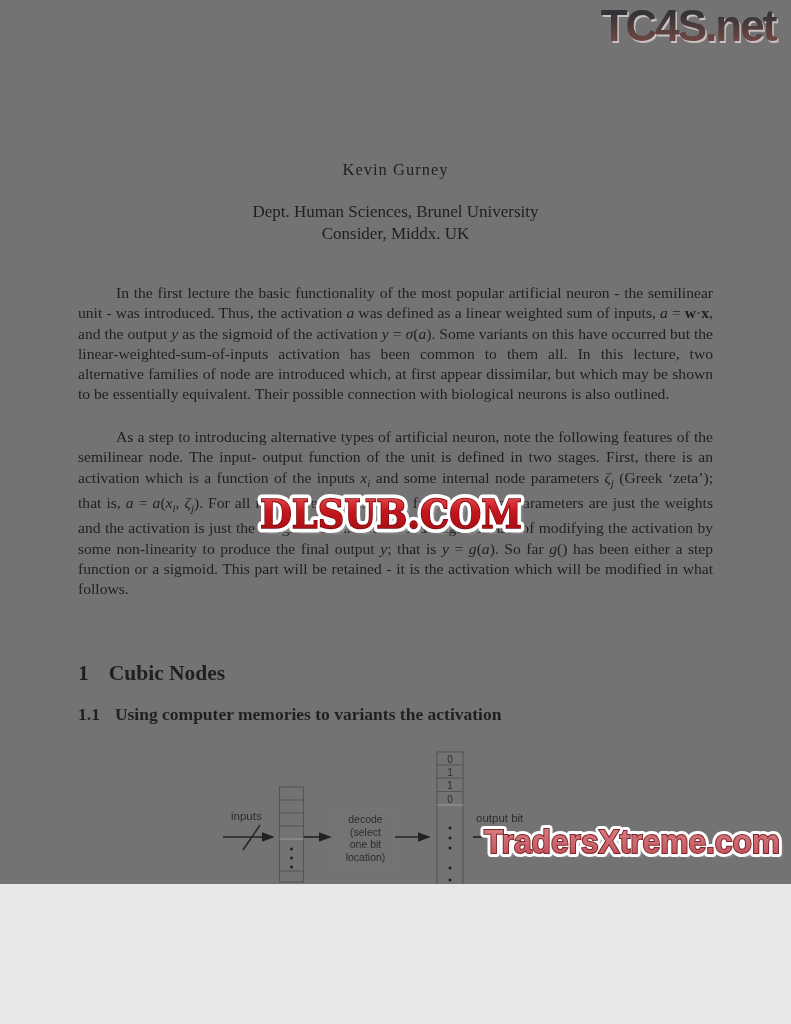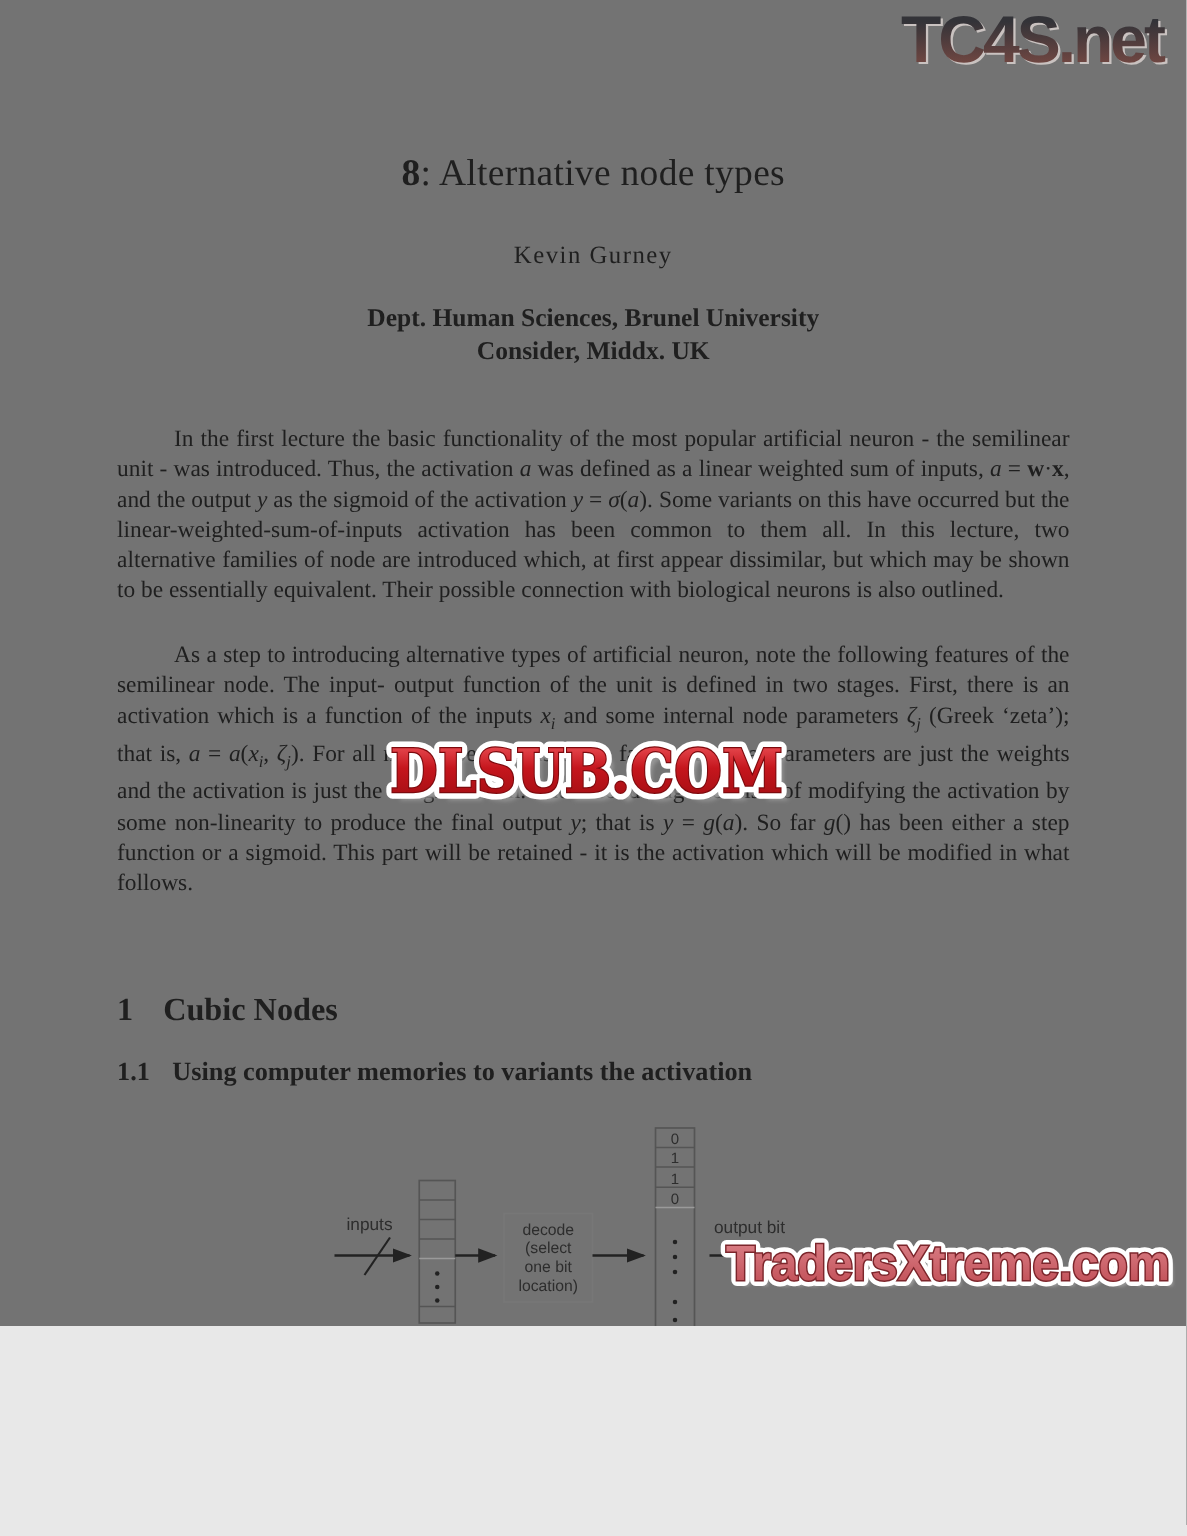--- a/index.html
+++ b/index.html
@@ -18,21 +18,21 @@
     position:absolute;top:102px;left:0;width:100%;
     text-align:center;font-size:25px;letter-spacing:.2px;
   }
   .title .num{font-weight:bold;}
   .author{
     position:absolute;top:160px;left:0;width:100%;
     text-align:center;font-size:16.5px;letter-spacing:1px;
   }
   .affil{
     position:absolute;top:201px;left:0;width:100%;
-    text-align:center;font-size:17px;line-height:22px;font-weight:bold;
+    text-align:center;font-size:17px;line-height:22px;
   }
   
   .para{
     position:absolute;left:78px;width:635px;
     font-size:15.6px;line-height:20.3px;
     text-align:justify;
   }
   .para.indent{text-indent:38px;}
   .p1{top:283px;}
   .p2{top:427px;}
@@ -82,23 +82,20 @@
         <linearGradient id="gLogo" x1="0" y1="0" x2="0" y2="1">
           <stop offset="0.25" style="stop-color:var(--logo-top,#333338)"></stop>
           <stop offset="0.95" style="stop-color:var(--logo-bottom,#7d4b44)"></stop>
         </linearGradient>
       </defs>
       <text class="wm-text" x="101" y="41" text-anchor="middle" font-size="44" letter-spacing="-2" fill="#c9c2c0" transform="translate(1.5,1.5)">TC4S.net</text>
       <text class="wm-text" x="101" y="41" text-anchor="middle" font-size="44" letter-spacing="-2" fill="url(#gLogo)">TC4S.net</text>
     </svg>
   </div>
 
-  <div class="title">
-    <span class="num">8</span><span>:  Alternative node types</span>
-  </div>
   <div class="author">Kevin Gurney</div>
   <div class="affil">
     <div>Dept. Human Sciences, Brunel University</div>
     <div>Consider, Middx. UK</div>
   </div>
 
   <div class="para indent p1">In the first lecture the basic functionality of the most popular artificial neuron - the semilinear unit - was introduced.  Thus, the activation <i>a</i> was defined as a linear weighted sum of inputs, <i>a</i> = <b>w</b>·<b>x</b>, and the output <i>y</i> as the sigmoid of the activation <i>y</i> = <i>σ</i>(<i>a</i>).  Some variants on this have occurred but the linear-weighted-sum-of-inputs activation has been common to them all.  In this lecture, two alternative families of node are introduced which, at first appear dissimilar, but which may be shown to be essentially equivalent.  Their possible connection with biological neurons is also outlined.</div>
   <div class="para indent p2">As a step to introducing alternative types of artificial neuron, note the following features of the semilinear node.  The input- output function of the unit is defined in two stages.  First, there is an activation which is a function of the inputs <i>x</i><sub><i>i</i></sub> and some internal node parameters <i>ζ</i><sub><i>j</i></sub> (Greek ‘zeta’); that is, <i>a</i> = <i>a</i>(<i>x</i><sub><i>i</i></sub>, <i>ζ</i><sub><i>j</i></sub>).  For all node types discussed so far, the internal parameters are just the weights and the activation is just the weighted sum.  The second stage consists of modifying the activation by some non-linearity to produce the final output <i>y</i>; that is <i>y</i> = <i>g</i>(<i>a</i>).  So far <i>g</i>() has been either a step function or a sigmoid.  This part will be retained - it is the activation which will be modified in what follows.</div>
 
   <div class="wm-center">

